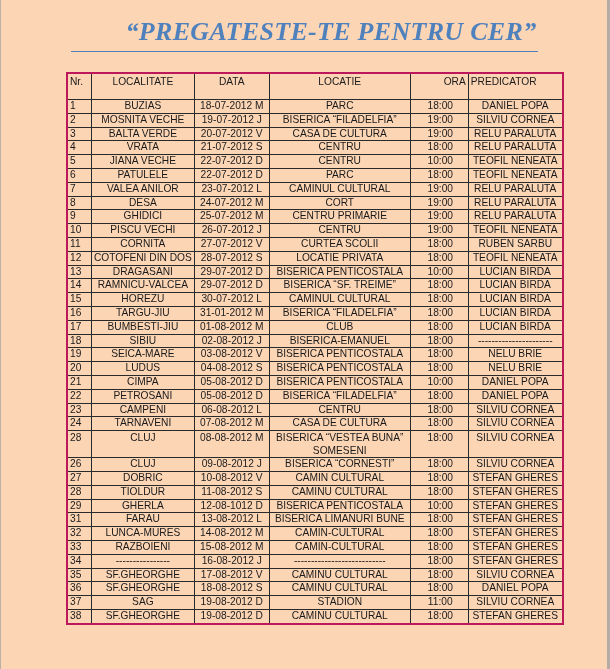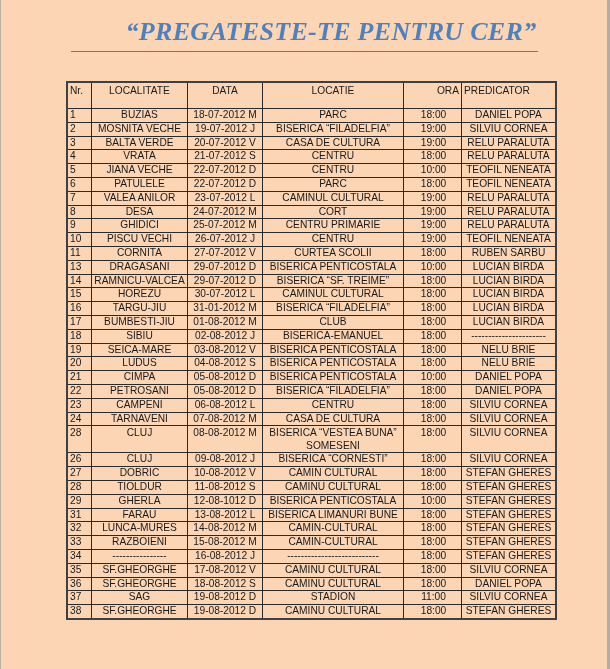--- a/index.html
+++ b/index.html
@@ -28,21 +28,21 @@
     font-size:10.2px; color:#1a1a1a;
     table-layout:fixed;
   }
   table.sched td, table.sched th {
     border:1px solid #2a2a2a;
     padding:0 2px; height:12.8px; line-height:12.8px;
     white-space:nowrap; overflow:hidden;
     font-weight:normal;
   }
   table.sched th { height:24px; vertical-align:top; line-height:14px; padding-top:1px; }
-  table.sched { border:2px solid #404040;margin-top:9px; }
+  table.sched { border:2px solid #be185d; }
   .c-nr { width:19px; text-align:left; }
   .c-loc { width:91px; text-align:center; }
   .c-data { width:70px; text-align:center; }
   .c-locatie { width:136px; text-align:center; }
   .c-ora { width:48px; text-align:center; padding-left:4px !important; }
   .c-pred { width:89px; text-align:center; }
   th.c-pred { text-align:left; padding-left:3px; }
   th.c-ora { text-align:right; padding-left:7px !important; }
   tr.tall td { height:26px; line-height:13px; vertical-align:top; white-space:normal; }
 </style>
@@ -149,20 +149,28 @@
       </tr>
       <tr>
         <td class="c-nr">11</td>
         <td class="c-loc">CORNITA</td>
         <td class="c-data">27-07-2012 V</td>
         <td class="c-locatie">CURTEA SCOLII</td>
         <td class="c-ora">18:00</td>
         <td class="c-pred">RUBEN SARBU</td>
       </tr>
       <tr>
+        <td class="c-nr">12</td>
+        <td class="c-loc">COTOFENI DIN DOS</td>
+        <td class="c-data">28-07-2012 S</td>
+        <td class="c-locatie">LOCATIE PRIVATA</td>
+        <td class="c-ora">18:00</td>
+        <td class="c-pred">TEOFIL  NENEATA</td>
+      </tr>
+      <tr>
         <td class="c-nr">13</td>
         <td class="c-loc">DRAGASANI</td>
         <td class="c-data">29-07-2012 D</td>
         <td class="c-locatie">BISERICA PENTICOSTALA</td>
         <td class="c-ora">10:00</td>
         <td class="c-pred">LUCIAN BIRDA</td>
       </tr>
       <tr>
         <td class="c-nr">14</td>
         <td class="c-loc">RAMNICU-VALCEA</td>

